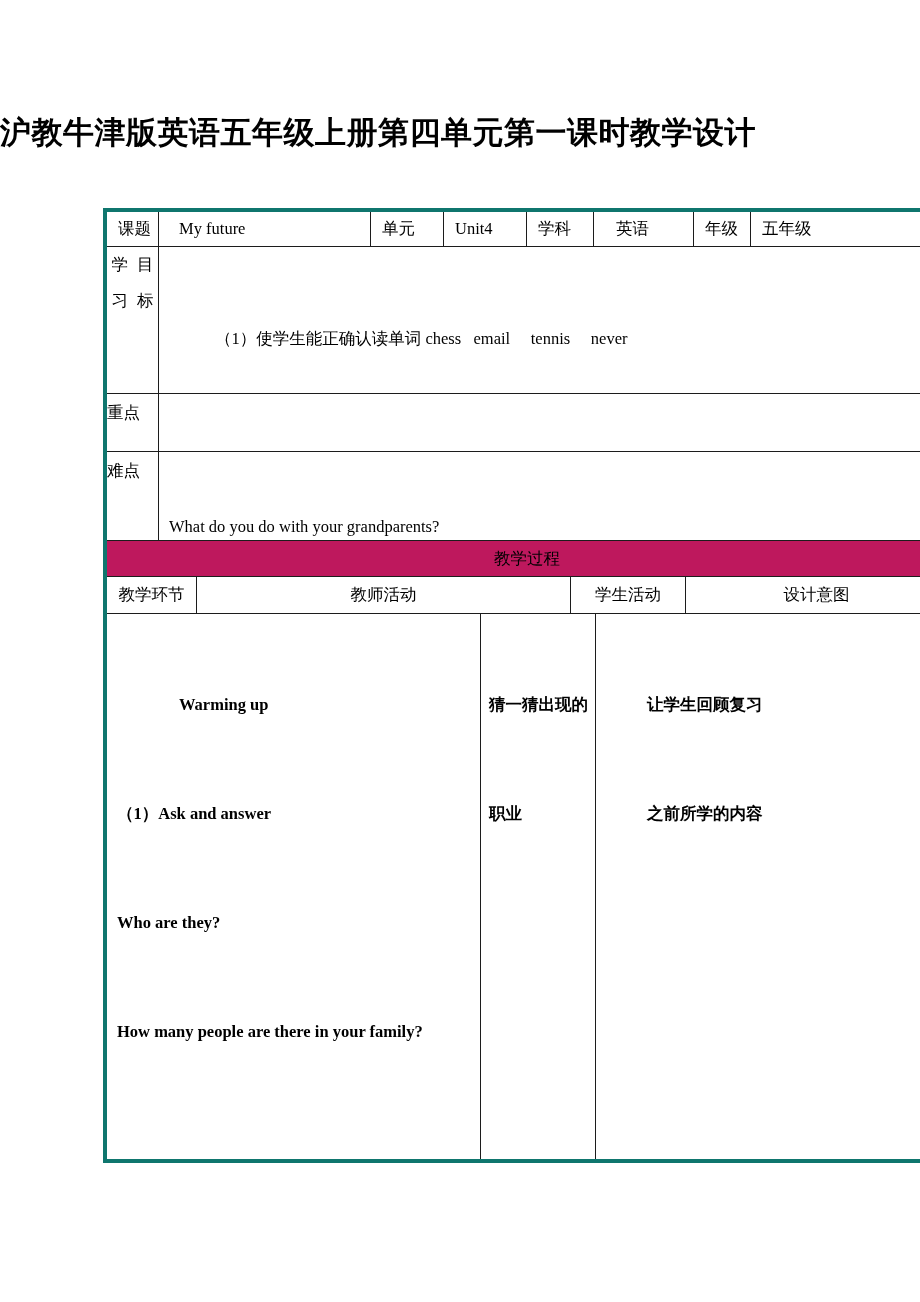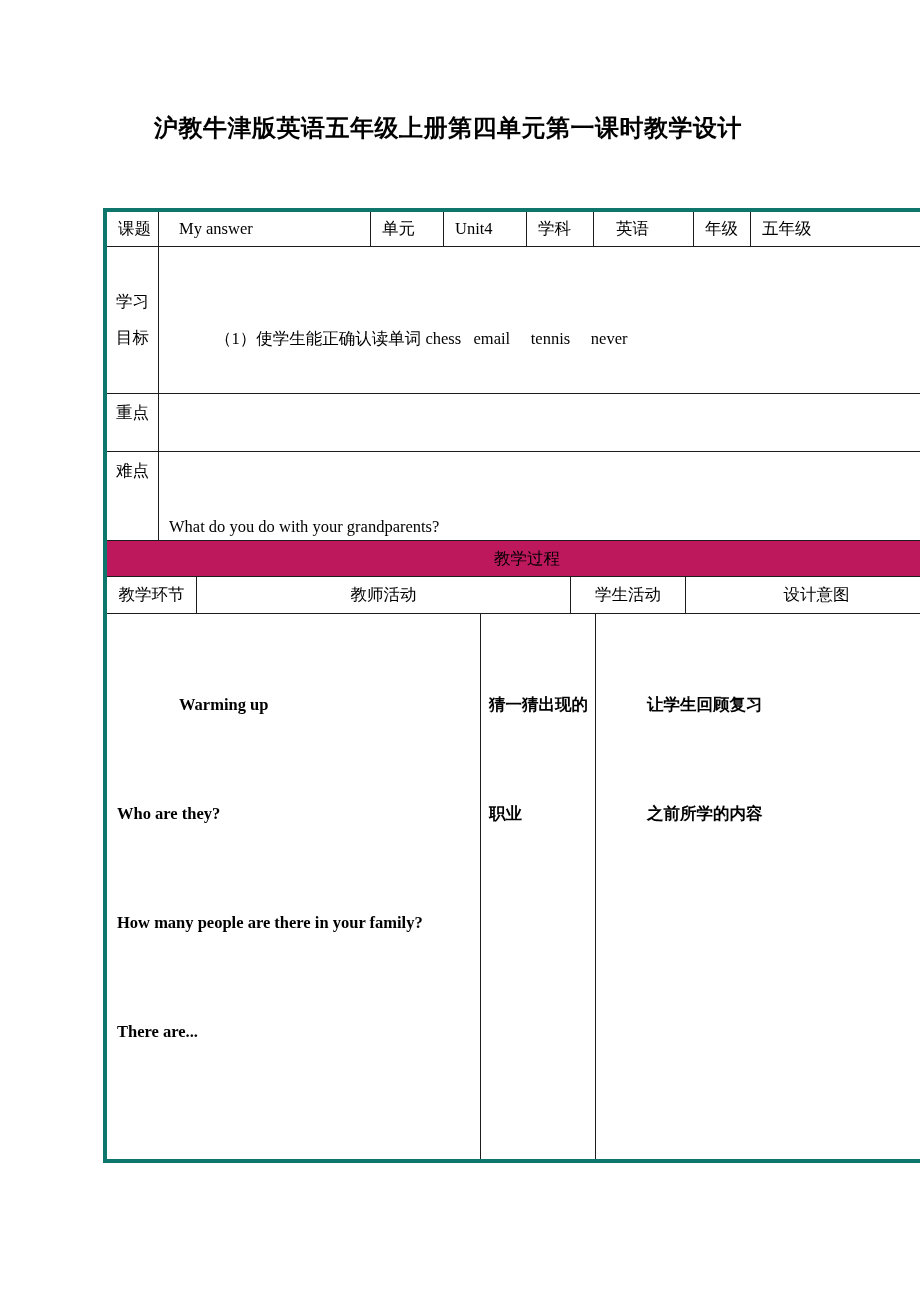--- a/index.html
+++ b/index.html
@@ -13,21 +13,21 @@
     position: relative;
     font-family: "Liberation Serif", "DejaVu Serif", serif;
     color: #000000;
   }
   .doc-title {
     position: absolute;
     top: 112px;
     left: 0;
     width: 742px;
     text-align: right;
-    font-size: 24px;
+    font-size: 31px;
     font-weight: bold;
     letter-spacing: 0.5px;
     white-space: nowrap;
   }
   .tbl {
     position: absolute;
     left: 103px;
     top: 208px;
     width: 848px;
     border: 4px solid #0f766e;
@@ -54,21 +54,21 @@
     align-items: center;
     padding-left: 11px;
     white-space: nowrap;
   }
   .row-info .val-title { padding-left: 20px; }
 
   
   .label-cell {
     width: 52px;
     display: flex;
-    flex-direction: column;
+    flex-direction: row;
     justify-content: center;
     text-align: center;
   }
   .label-top {
     justify-content: flex-start;
   }
   .row-goals { height: 147px; }
   .row-goals .content {
     padding: 1px 10px 0 8px;
     line-height: 36.6px;
@@ -136,21 +136,21 @@
 
 <div class="doc-title">沪教牛津版英语五年级上册第四单元第一课时教学设计</div>
 
 <div class="tbl">
 
   <div class="trow row-info">
     <div class="tcell" style="width:52px;">
         <span>课题</span>
       </div>
     <div class="tcell val-title" style="width:212px;">
-        <span>My answer</span>
+        <span>My future</span>
       </div>
     <div class="tcell" style="width:73px;">
         <span>单元</span>
       </div>
     <div class="tcell" style="width:83px;">
         <span>Unit4</span>
       </div>
     <div class="tcell" style="width:67px;">
         <span>学科</span>
       </div>
@@ -217,23 +217,23 @@
       </div>
     <div class="tcell last col-intent">
         <span>设计意图</span>
       </div>
   </div>
 
   <div class="trow row-process-content">
     <div class="tcell col-teacher">
       <div class="lines">
         <div class="line bold-indent">Warming up</div>
+        <div class="line">（1）Ask and answer</div>
         <div class="line">Who are they?</div>
         <div class="line">How many people are there in your family?</div>
-        <div class="line">There are...</div>
         
         
         
         
         
         
         
         
         
         

